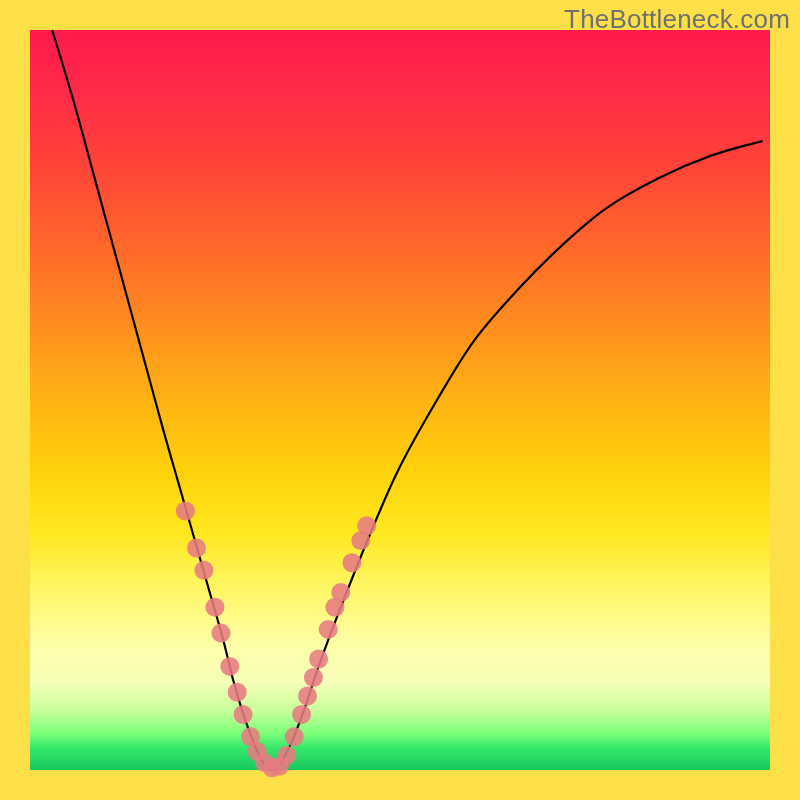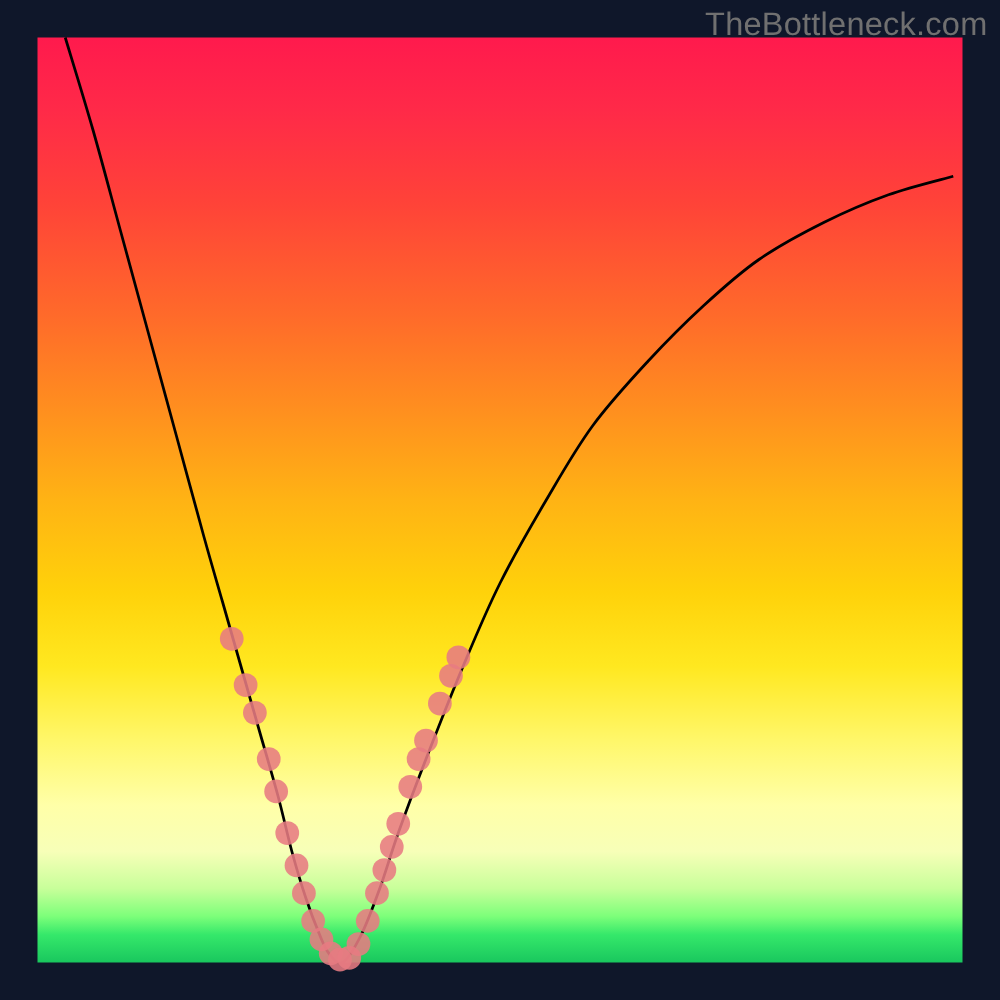--- a/index.html
+++ b/index.html
@@ -9,21 +9,21 @@
     height: 800px;
     overflow: hidden;
     background: #000;
     font-family: Arial, Helvetica, sans-serif;
   }
   .frame {
     position: absolute;
     left: 0; top: 0;
     width: 800px;
     height: 800px;
-    background: #0f172a;
+    background: #fde047;
   }
   .plot {
     position: absolute;
     left: 30px;
     top: 30px;
     width: 740px;
     height: 740px;
     
     background: linear-gradient(to bottom,
       #ff1a4d 0%,

